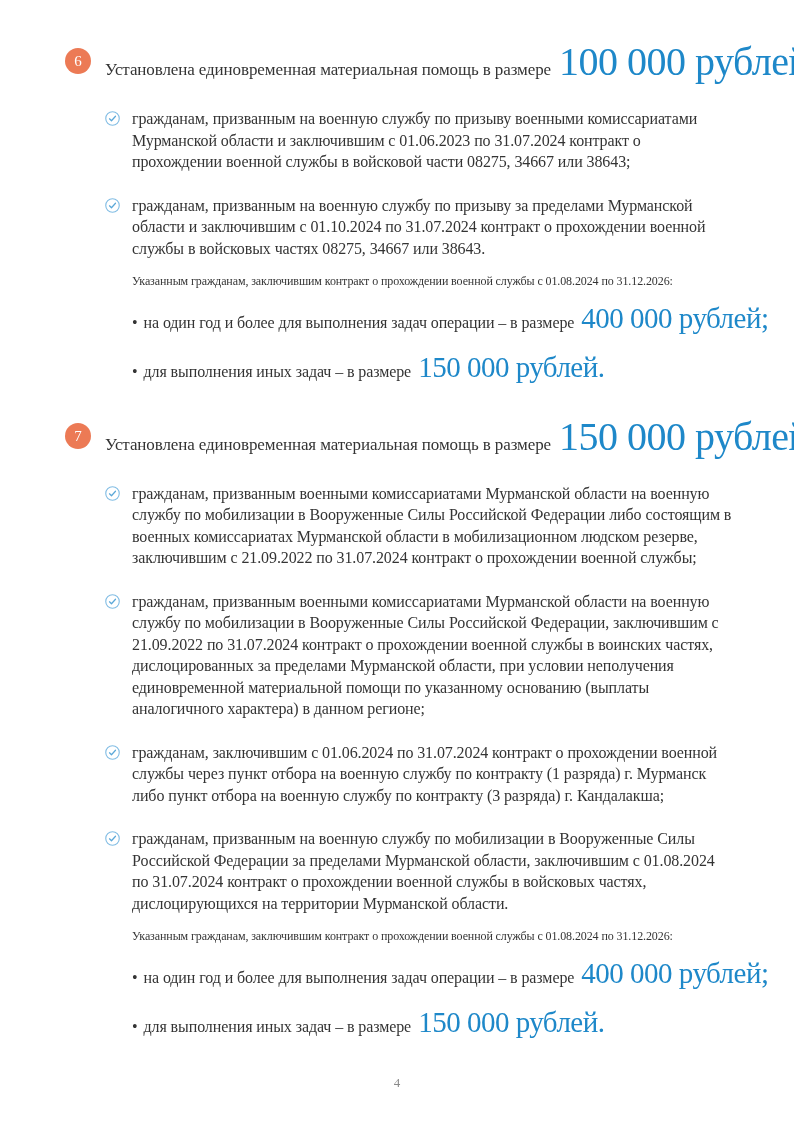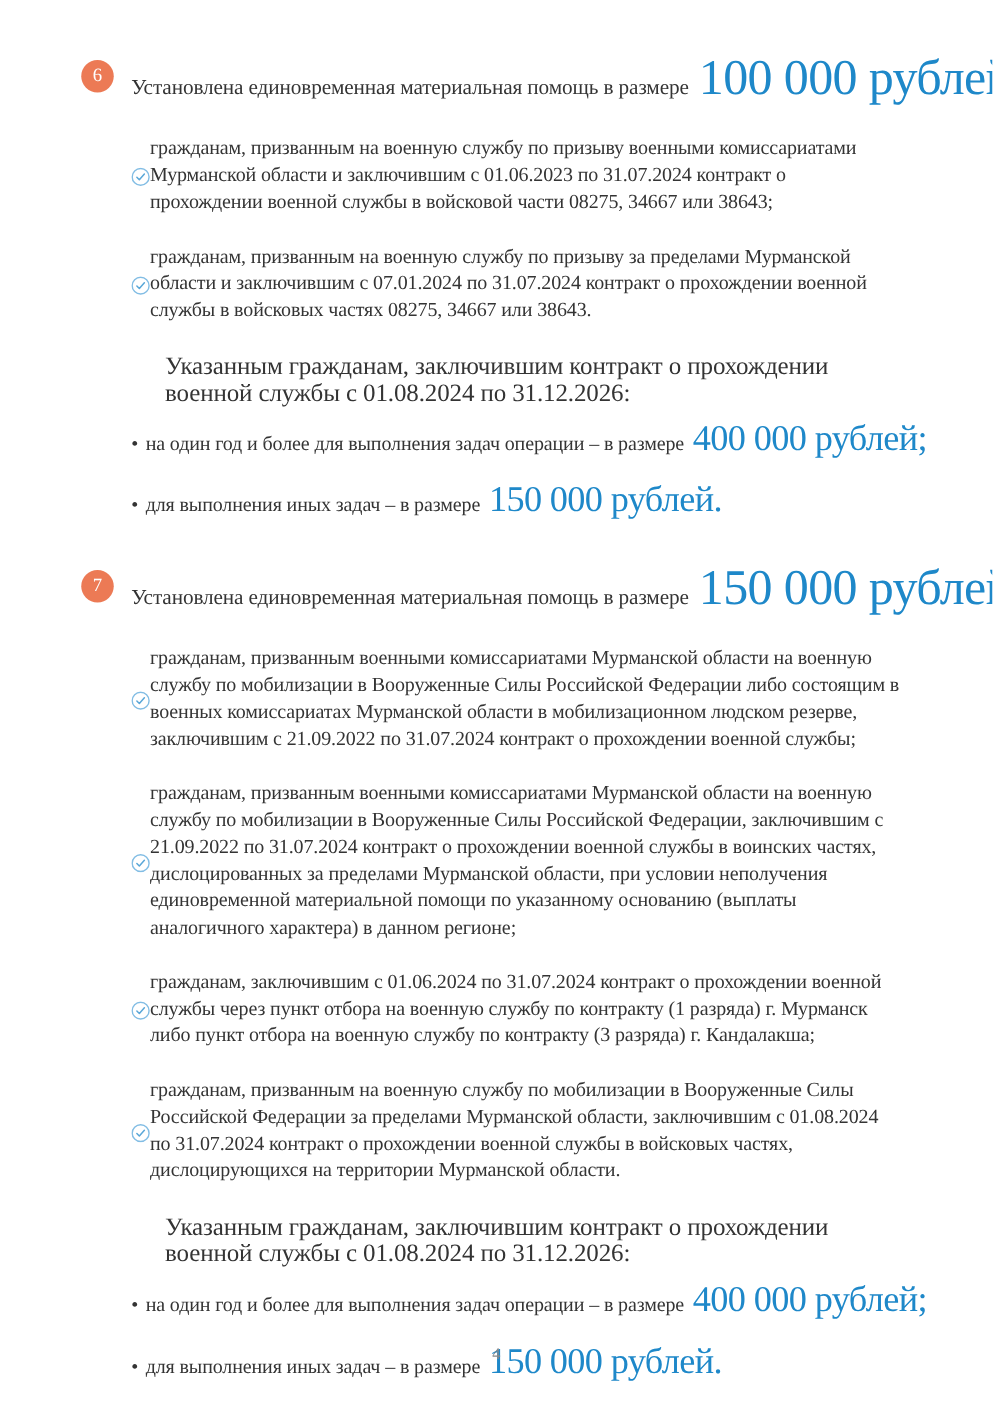--- a/index.html
+++ b/index.html
@@ -47,42 +47,43 @@
   }
   .heading .amount-big {
     font-size: 40px;
     color: #1e88c9;
     margin-left: 8px;
     letter-spacing: -0.5px;
   }
   .bullets { margin-top: 10px; }
   .bullet {
     display: flex;
-    align-items: center;
+    align-items: flex-start;
     margin-top: 22px;
+    gap: 12px;
   }
   .check-icon {
     flex: 0 0 15px;
     width: 15px;
     height: 15px;
     margin-top: 3px;
   }
   .bullet p {
     margin: 0;
     font-size: 16px;
     line-height: 21.5px;
     max-width: 602px;
   }
   .note {
-    margin: 24px 0 0 27px;
-    font-size: 20px;
+    margin: 12px 0 0 27px;
+    font-size: 12px;
     line-height: 21.5px;
     max-width: 602px;
   }
-  .sub-bullets { }
+  .sub-bullets { margin-left: 27px; }
   .sub-bullet {
     margin: 6px 0 0 0;
     font-size: 16px;
     line-height: 38px;
     white-space: nowrap;
   }
   .sub-bullet .dot { margin-right: 6px; }
   .sub-bullet .amount-inline {
     font-size: 29px;
     color: #1e88c9;
@@ -114,21 +115,21 @@
             <circle cx="8" cy="8" r="7.2" fill="none" stroke="#82bde4" stroke-width="1.2"></circle>
             <path d="M4.8 8.3l2.1 2.1 4.3-4.8" fill="none" stroke="#5aa7d8" stroke-width="1.3" stroke-linecap="round" stroke-linejoin="round"></path>
           </svg>
         <p>гражданам, призванным на военную службу по призыву военными комиссариатами Мурманской области и заключившим с 01.06.2023 по 31.07.2024 контракт о прохождении военной службы в войсковой части 08275, 34667 или 38643;</p>
       </div>
       <div class="bullet">
         <svg class="check-icon" viewBox="0 0 16 16">
             <circle cx="8" cy="8" r="7.2" fill="none" stroke="#82bde4" stroke-width="1.2"></circle>
             <path d="M4.8 8.3l2.1 2.1 4.3-4.8" fill="none" stroke="#5aa7d8" stroke-width="1.3" stroke-linecap="round" stroke-linejoin="round"></path>
           </svg>
-        <p>гражданам, призванным на военную службу по призыву за пределами Мурманской области и заключившим с 07.01.2024 по 31.07.2024 контракт о прохождении военной службы в войсковых частях 08275, 34667 или 38643.</p>
+        <p>гражданам, призванным на военную службу по призыву за пределами Мурманской области и заключившим с 01.10.2024 по 31.07.2024 контракт о прохождении военной службы в войсковых частях 08275, 34667 или 38643.</p>
       </div>
     </div>
 
     <p class="note">Указанным гражданам, заключившим контракт о прохождении военной службы с 01.08.2024 по 31.12.2026:</p>
 
     <div class="sub-bullets">
       <p class="sub-bullet"><span class="dot">•</span><span>на один год и более для выполнения задач операции – в размере</span><span class="amount-inline">400 000 рублей;</span></p>
       <p class="sub-bullet"><span class="dot">•</span><span>для выполнения иных задач – в размере</span><span class="amount-inline">150 000 рублей.</span></p>
     </div>
   </section>

